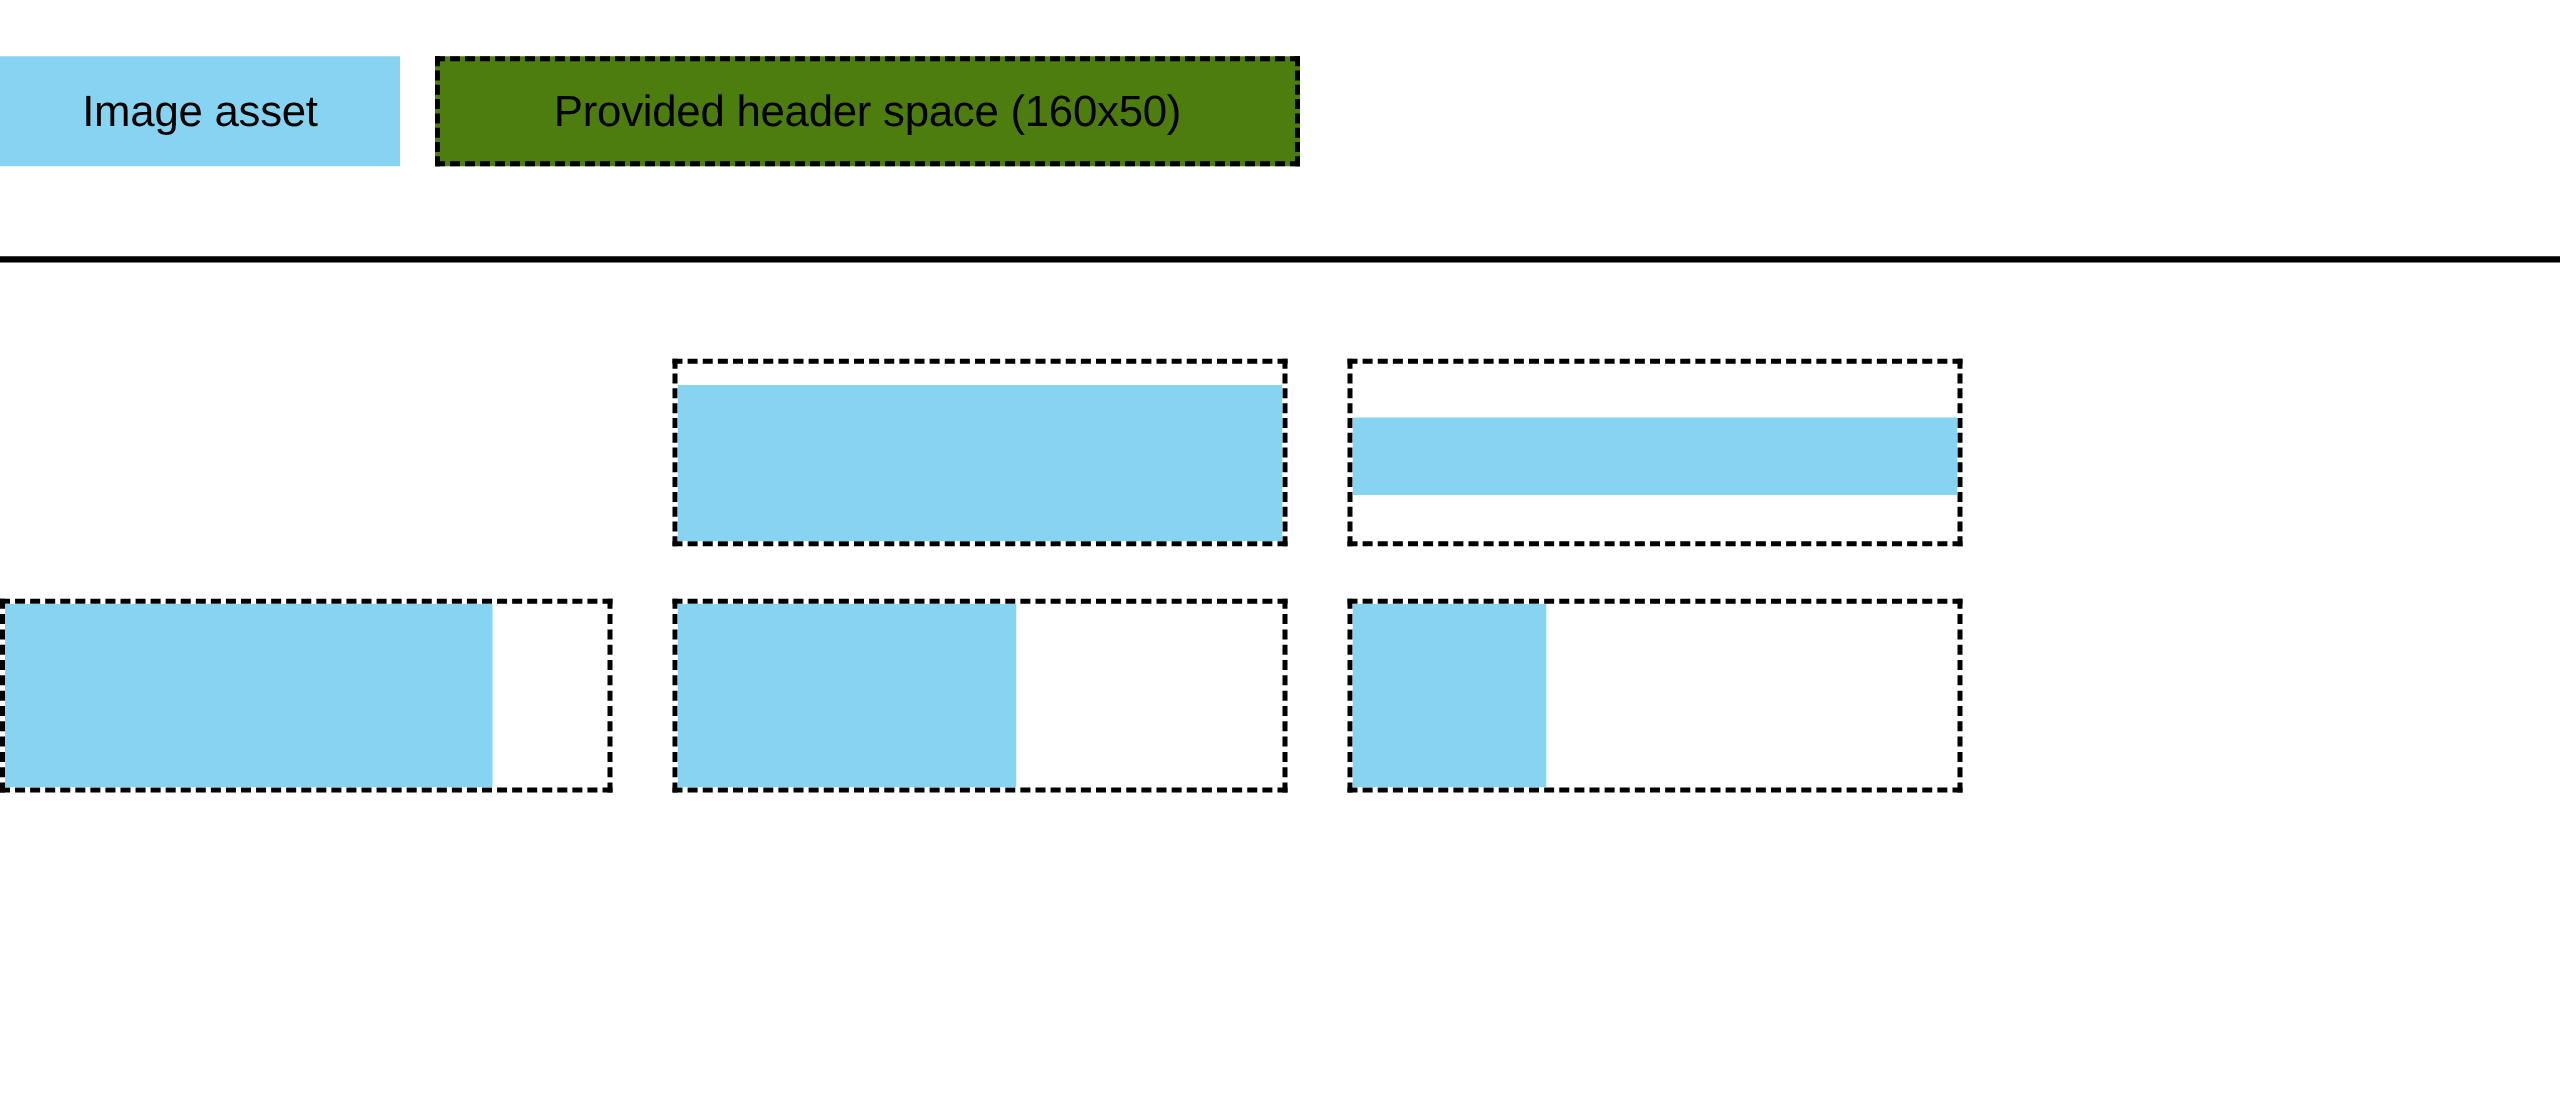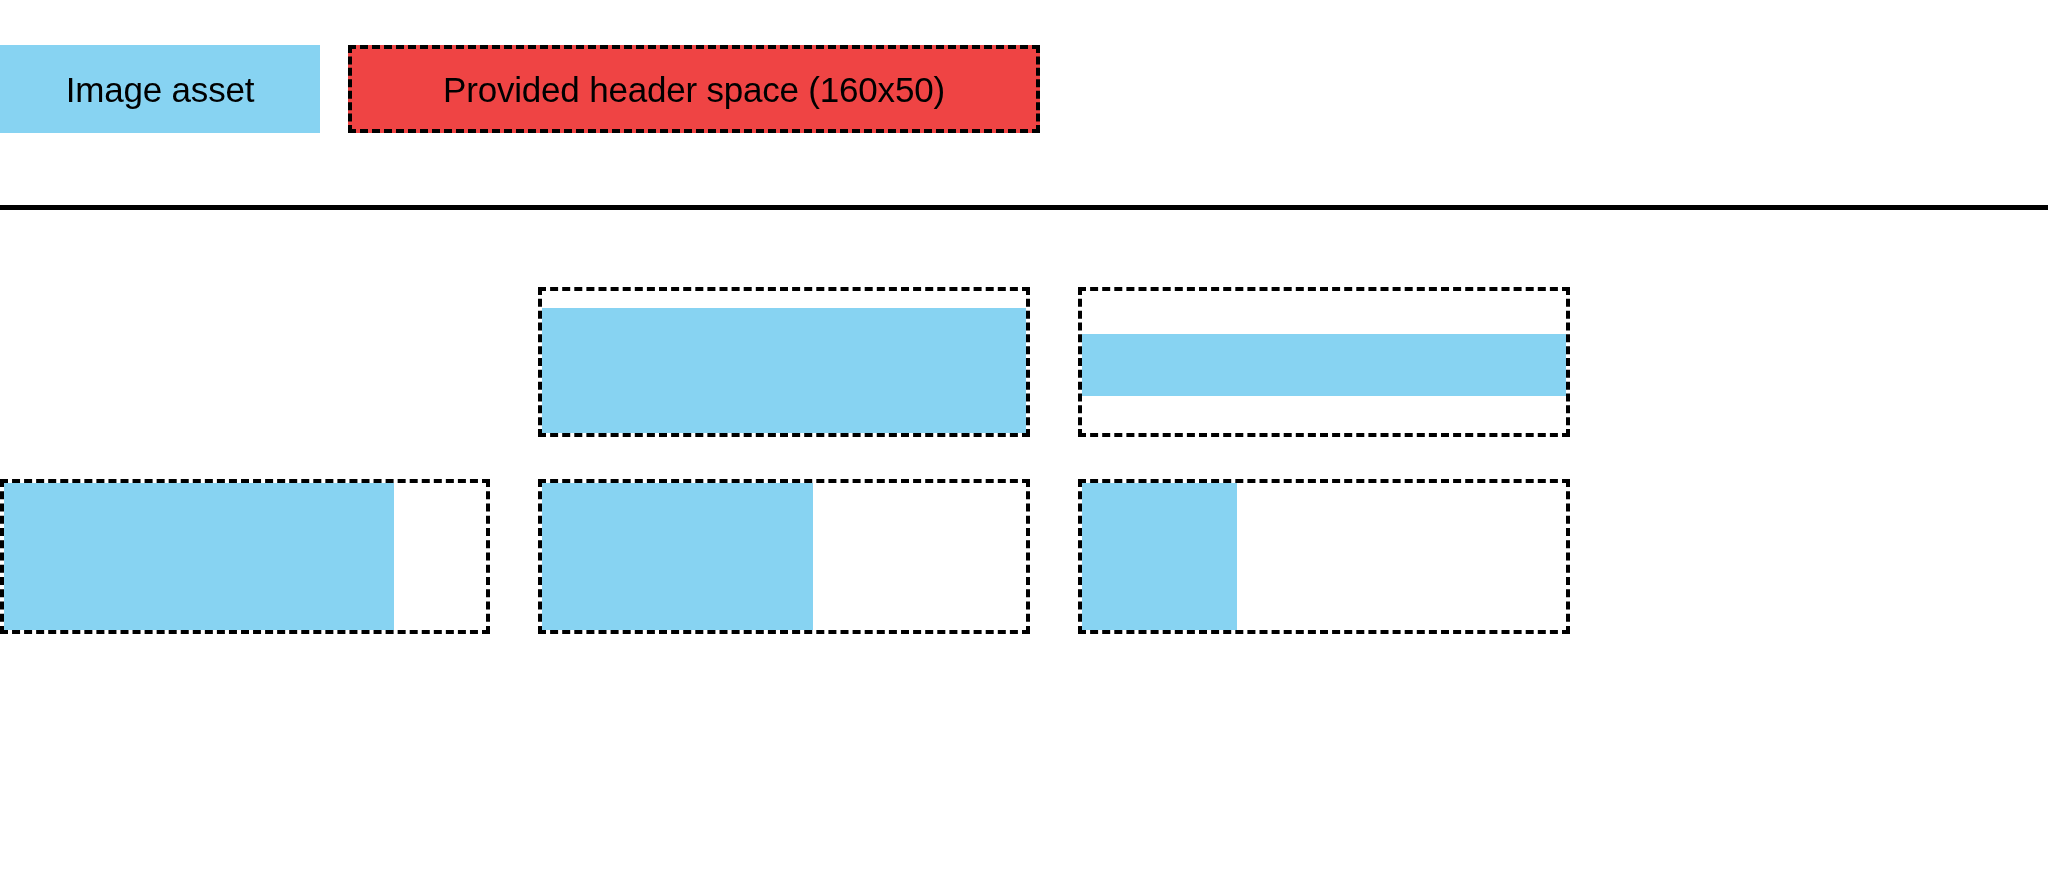--- a/index.html
+++ b/index.html
@@ -57,21 +57,21 @@
     position: absolute;
     left: 348px;
     top: 0;
     width: 692px;
     height: 88px;
     border: 4px dashed #000000;
     box-sizing: border-box;
     display: flex;
     align-items: center;
     justify-content: center;
-    background: #ef4444;
+    background: #4d7c0f;
   }
   .header-space-box .label {
     font-size: 35px;
     letter-spacing: -0.2px;
     line-height: 1;
     white-space: nowrap;
   }
 
   
   .divider {

